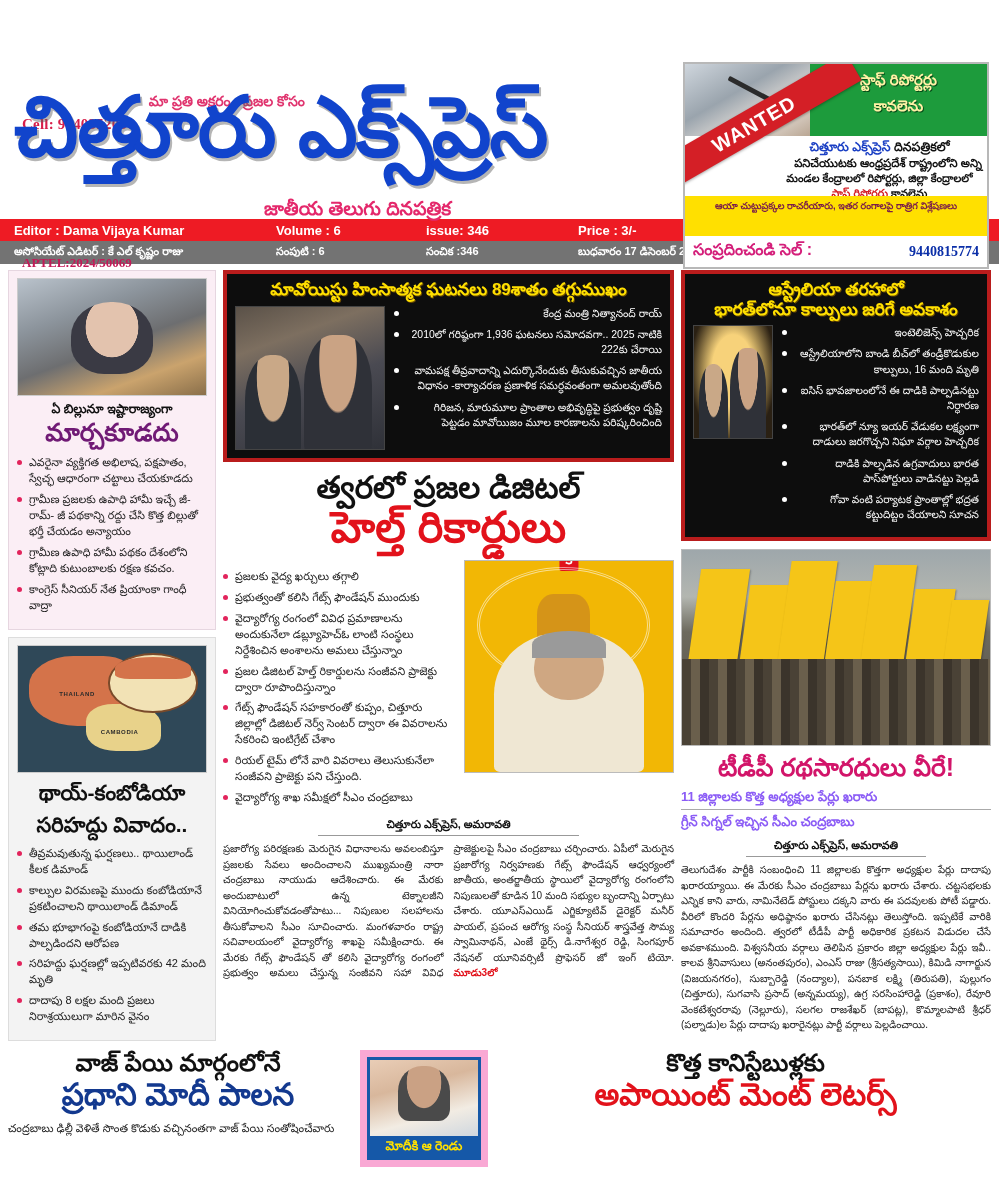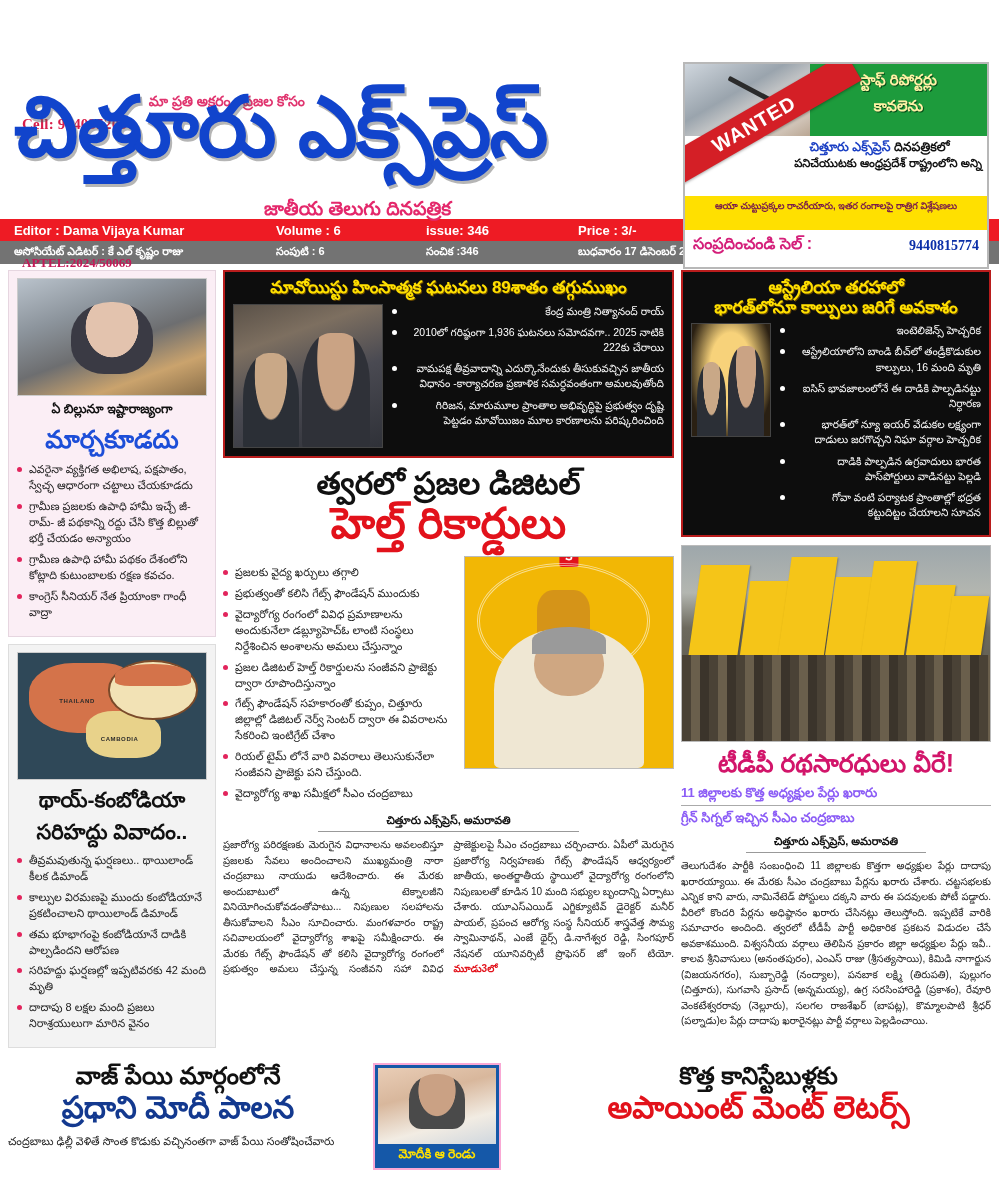--- a/index.html
+++ b/index.html
@@ -47,21 +47,21 @@
   }
   .wa-ribbon span{color:#fff;font-weight:bold;font-size:20px;letter-spacing:1px;font-family:"Liberation Sans",sans-serif;}
   .wa-body{position:absolute;left:0;top:72px;right:0;height:78px;padding:3px 5px 0 92px;box-sizing:border-box;}
   .wa-l1{font-size:12.5px;font-weight:bold;color:#111;text-align:center;line-height:1.35;}
   .wa-l1 .blue{color:#1a3fc4;}
   .wa-l2{font-size:11.5px;font-weight:bold;color:#111;line-height:1.35;text-align:right;}
   .wa-l3{font-size:11px;font-weight:bold;color:#111;line-height:1.35;text-align:center;}
   .wa-l3 .red{color:#d41f26;}
   .wa-yellow{position:absolute;left:0;bottom:31px;right:0;height:40px;background:#ffe000;padding:3px 6px;box-sizing:border-box;}
   .wa-yellow div{font-size:9.5px;color:#7a1d4a;font-weight:bold;text-align:center;line-height:1.5;}
-  .wa-foot{position:absolute;left:0;bottom:6px;right:0;height:31px;background:#fff;display:flex;align-items:center;justify-content:space-between;padding:0 8px;box-sizing:border-box;}
+  .wa-foot{position:absolute;left:0;bottom:0;right:0;height:31px;background:#fff;display:flex;align-items:center;justify-content:space-between;padding:0 8px;box-sizing:border-box;}
   .wa-contact{color:#d41f7a;font-weight:bold;font-size:16px;}
   .wa-phone{color:#0b2fa8;font-weight:bold;font-size:14px;font-family:"Liberation Serif",serif;}
 
   
   .bar{display:flex;align-items:center;height:23px;box-sizing:border-box;}
   .bar-red{background:#ee1b24;border-top:1px solid #fff;}
   .bar-green{background:#737373;}
   .bar > div{color:#fff;font-weight:bold;font-size:13px;white-space:nowrap;}
   .bar-green > div{font-size:11px;}
   .c1{width:262px;padding-left:14px;}
@@ -80,37 +80,37 @@
   .leftcol{width:208px;flex:0 0 208px;}
   .card-pink{background:#fbeef5;border:1px solid #e6d6e0;padding:7px 8px 10px 8px;box-sizing:border-box;}
   .photo{width:100%;border:1px solid #ccc;box-sizing:border-box;display:block;}
   .ph-priyanka{height:118px;background:
       radial-gradient(circle at 50% 46%,#d9b9a8 0 16%,rgba(0,0,0,0) 17%),
       linear-gradient(160deg,#b9c2cb 0%,#8c949c 30%,#6d6e70 55%,#caa36d 78%,#8a6f4a 100%);
       position:relative;overflow:hidden;}
   .ph-priyanka:after{content:"";position:absolute;left:28%;top:20%;width:44%;height:62%;
     background:radial-gradient(ellipse at 50% 35%,#e3c3ae 0 45%,#3a3a44 46% 100%);border-radius:48% 48% 40% 40%;}
   .kicker{font-size:12.5px;font-weight:bold;color:#111;text-align:center;margin-top:6px;line-height:1.25;}
-  .bighead-black{font-size:25px;font-weight:bold;color:#1d4ed8;text-align:center;line-height:1.1;margin-top:8px;}
+  .bighead-black{font-size:25px;font-weight:bold;color:#701a75;text-align:center;line-height:1.1;margin-top:1px;}
   ul.bullets{list-style:none;margin:9px 0 0 0;padding:0;}
   ul.bullets li{position:relative;padding-left:12px;font-size:11px;line-height:1.45;color:#1a1a1a;margin-bottom:5px;}
   ul.bullets li:before{content:"";position:absolute;left:0;top:5px;width:5px;height:5px;border-radius:50%;background:#e2245c;}
 
   .card-map{background:#f3f3f3;border:1px solid #dddddd;padding:7px 8px 10px 8px;box-sizing:border-box;margin-top:7px;}
   .ph-map{height:128px;position:relative;overflow:hidden;background:#2f4858;}
   .ph-map .thai{position:absolute;left:6%;top:8%;width:56%;height:56%;background:#d4734a;border-radius:42% 30% 38% 46%;}
   .ph-map .camb{position:absolute;left:36%;top:46%;width:40%;height:38%;background:#e8d28a;border-radius:36% 44% 32% 40%;}
   .ph-map .inset{position:absolute;right:4%;top:6%;width:46%;height:44%;border-radius:50%;background:#f2e2b5;border:2px solid #7a4a2a;}
   .ph-map .inset:after{content:"";position:absolute;left:6%;top:4%;width:88%;height:40%;background:#d4734a;border-radius:50% 50% 20% 20%;}
   .ph-map .lbl{position:absolute;color:#2b2b2b;font-size:6px;font-weight:bold;letter-spacing:.6px;}
   .bighead-dark{font-size:21px;font-weight:bold;color:#111;text-align:center;line-height:1.15;margin-top:8px;}
 
   
   .centercol{flex:1;min-width:0;}
-  .darkcard{background:#0d0d0d;border:2px solid #b91c1c;padding:6px 8px 8px 8px;box-sizing:border-box;position:relative;}
+  .darkcard{background:#0d0d0d;border:4px solid #b91c1c;padding:6px 8px 8px 8px;box-sizing:border-box;position:relative;}
   .darkhead{color:#ffe000;font-weight:bold;font-size:17px;text-align:center;line-height:1.15;text-shadow:1px 1px 0 #6a4a00;}
   .darkbody{display:flex;gap:9px;margin-top:6px;}
   .ph-ministers{width:148px;flex:0 0 148px;height:142px;border:1px solid #444;
     background:linear-gradient(160deg,#5a5148 0%,#7d6f60 25%,#4a4a52 55%,#2f3138 100%);position:relative;overflow:hidden;}
   .ph-ministers:before{content:"";position:absolute;left:6%;top:34%;width:38%;height:70%;background:radial-gradient(ellipse at 50% 22%,#c9a887 0 40%,#2b2f36 42% 100%);border-radius:45% 45% 8% 8%;}
   .ph-ministers:after{content:"";position:absolute;left:46%;top:20%;width:46%;height:84%;background:radial-gradient(ellipse at 50% 22%,#caa384 0 38%,#2f3138 40% 100%);border-radius:42% 42% 8% 8%;}
   ul.dbul{list-style:none;margin:0;padding:0;flex:1;text-align:right;}
   ul.dbul li{position:relative;padding-left:13px;color:#ffffff;font-size:10.5px;line-height:1.45;margin-bottom:6px;}
   ul.dbul li:before{content:"";position:absolute;left:0;top:5px;width:5px;height:5px;border-radius:50%;background:#ffffff;}
 
@@ -140,28 +140,28 @@
   .ph-flags{width:100%;height:197px;border:1px solid #bbb;box-sizing:border-box;position:relative;overflow:hidden;
     background:linear-gradient(180deg,#9ea7ab 0%,#b3b6b0 24%,#6d6a5e 42%,#4f4a40 100%);}
   .fl{position:absolute;background:#f5c518;transform:skewX(-8deg);box-shadow:1px 1px 2px rgba(0,0,0,.3);}
   .crowd{position:absolute;left:0;bottom:0;width:100%;height:44%;
     background:repeating-linear-gradient(90deg,#4a4236 0 9px,#6a5f4c 9px 18px,#3b342b 18px 27px);}
   .head-pink{font-size:25px;font-weight:bold;color:#d2156a;text-align:center;line-height:1.12;margin-top:7px;}
   .sub-b{font-size:13px;font-weight:bold;color:#8b5cf6;line-height:1.45;margin-top:7px;}
   .hr-thin{height:1px;background:#aaa;margin:3px 0;}
 
   
-  .row2{display:flex;gap:25px;margin-top:15px;align-items:flex-start;}
+  .row2{display:flex;gap:12px;margin-top:9px;align-items:flex-start;}
   .b-left{width:340px;flex:0 0 340px;}
   .b-mid{width:128px;flex:0 0 128px;}
   .b-right{flex:1;min-width:0;}
   .bh-black{font-size:24px;font-weight:bold;color:#111;text-align:center;line-height:1.12;}
   .bh-blue{font-size:31px;font-weight:bold;color:#13398f;text-align:center;line-height:1.05;margin-top:2px;}
   .bh-red{font-size:31px;font-weight:bold;color:#e2121b;text-align:center;line-height:1.05;margin-top:2px;}
-  .rahul-box{border:2px solid #f9a8d4;background:#1558a8;padding:3px 3px 0 3px;box-sizing:border-box;}
+  .rahul-box{border:7px solid #f9a8d4;background:#1558a8;padding:3px 3px 0 3px;box-sizing:border-box;}
   .ph-rahul{width:100%;height:76px;background:linear-gradient(165deg,#e9cdb6 0%,#d8b79c 35%,#f2ece3 70%,#cfd7df 100%);position:relative;overflow:hidden;}
   .ph-rahul:after{content:"";position:absolute;left:26%;top:8%;width:48%;height:72%;background:radial-gradient(ellipse at 50% 30%,#caa184 0 46%,#4a4a4a 48% 100%);border-radius:46% 46% 22% 22%;}
   .rahul-cap{color:#ffe000;font-weight:bold;font-size:12.5px;text-align:center;padding:3px 0 4px 0;}
 </style>
 </head>
 <body>
 
 <div class="page">
 
   <div class="masthead">
@@ -188,20 +188,25 @@
       </div>
       <div class="wa-ribbon">
         <span>WANTED</span>
       </div>
       <div class="wa-body">
         <div class="wa-l1">
           <span class="blue">చిత్తూరు ఎక్స్‌ప్రెస్</span>
           <span>దినపత్రికలో</span>
         </div>
         <div class="wa-l2">పనిచేయుటకు ఆంధ్రప్రదేశ్ రాష్ట్రంలోని అన్ని</div>
+        <div class="wa-l3">
+          <span>మండల కేంద్రాలలో రిపోర్టర్లు, జిల్లా కేంద్రాలలో</span>
+          <span class="red">స్టాఫ్ రిపోర్టర్లు</span>
+          <span>కావలెను</span>
+        </div>
       </div>
       <div class="wa-yellow">
         <div>ఆయా చుట్టుప్రక్కల రాచరీయారు, ఇతర రంగాలపై రాత్రిగ విశ్లేషణలు</div>
       </div>
       <div class="wa-foot">
         <span class="wa-contact">సంప్రదించండి సెల్ :</span>
         <span class="wa-phone">9440815774</span>
       </div>
     </div>
   </div>

